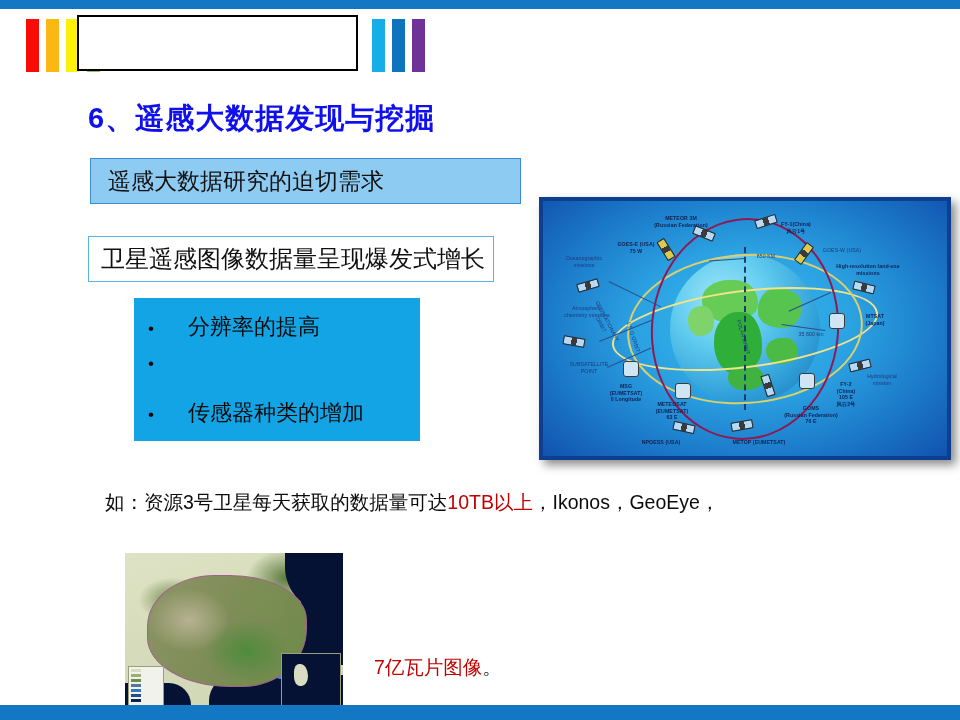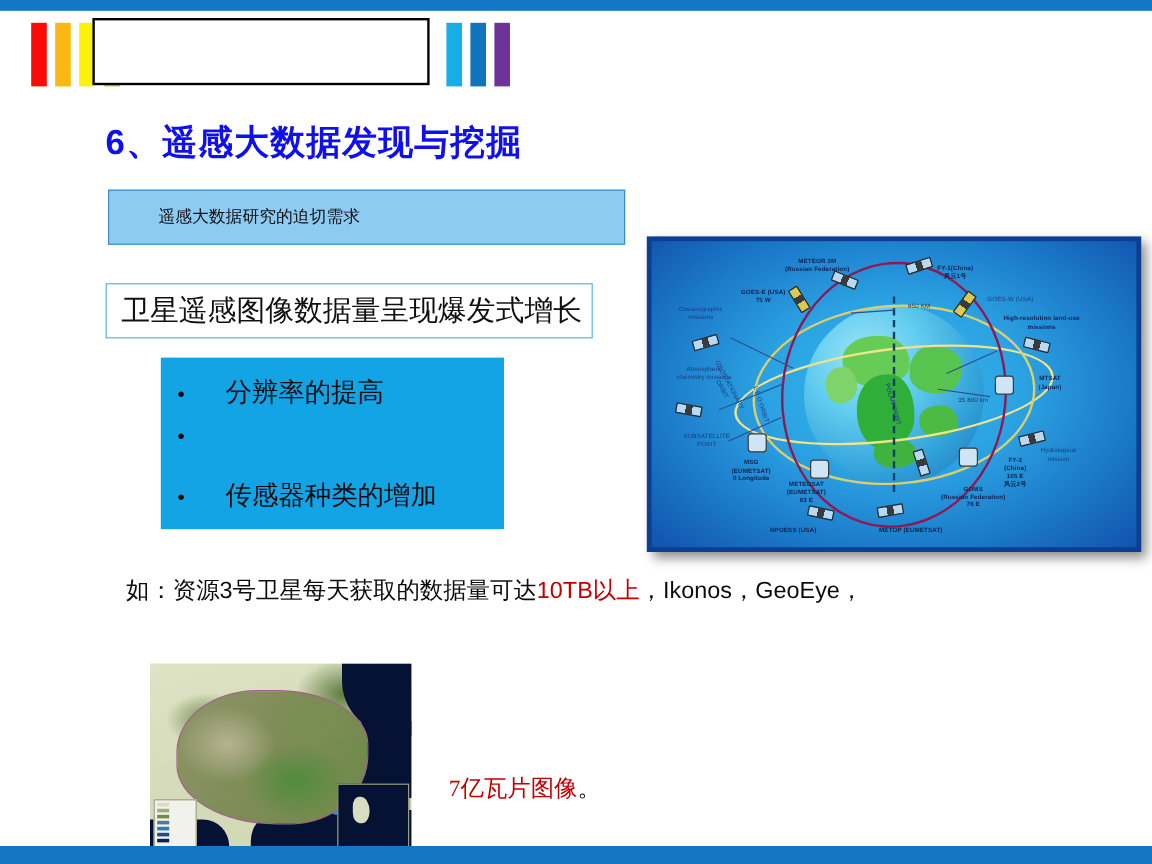--- a/index.html
+++ b/index.html
@@ -66,24 +66,23 @@
     position: absolute;
     left: 90px; top: 158px;
     width: 431px; height: 46px;
     background: #8ecbf2;
     border: 1px solid #3c8cd0;
     display: flex;
     align-items: center;
     padding-left: 17px;
   }
   .box-heading .txt {
-    font-size: 14px;
+    font-size: 23px;
     color: #101010;
     white-space: nowrap;
-    margin-left: 24px;
   }
 
   
   .box-outline {
     position: absolute;
     left: 88px; top: 236px;
     width: 406px; height: 46px;
     background: #ffffff;
     border: 1px solid #58b4e0;
     display: flex;
@@ -216,26 +215,27 @@
     border-top: 1px solid #2b4f8f;
     transform-origin: 0 0;
   }
 
   
   .txt-line {
     position: absolute;
     font-size: 19.5px;
     color: #0c0c0c;
     white-space: nowrap;
+    margin-top: 11px;
   }
   .txt-line .red { color: #c10000; }
   .line-a { left: 105px; top: 478px; }
   .line-b { left: 105px; top: 518px; }
   .line-c { left: 374px; top: 594px; }
-  .line-d { left: 374px; top: 643px; font-family: Liberation Serif, serif; }
+  .line-d { left: 374px; top: 643px; }
 
   
   .map-frame {
     position: absolute;
     left: 125px; top: 553px;
     width: 218px; height: 156px;
     overflow: hidden;
     background: #e3e6cf;
   }
   .map-land {

